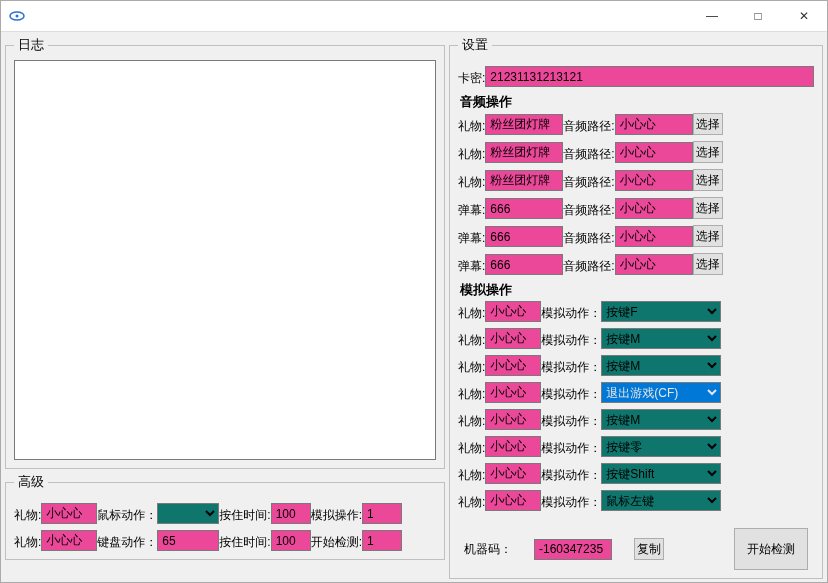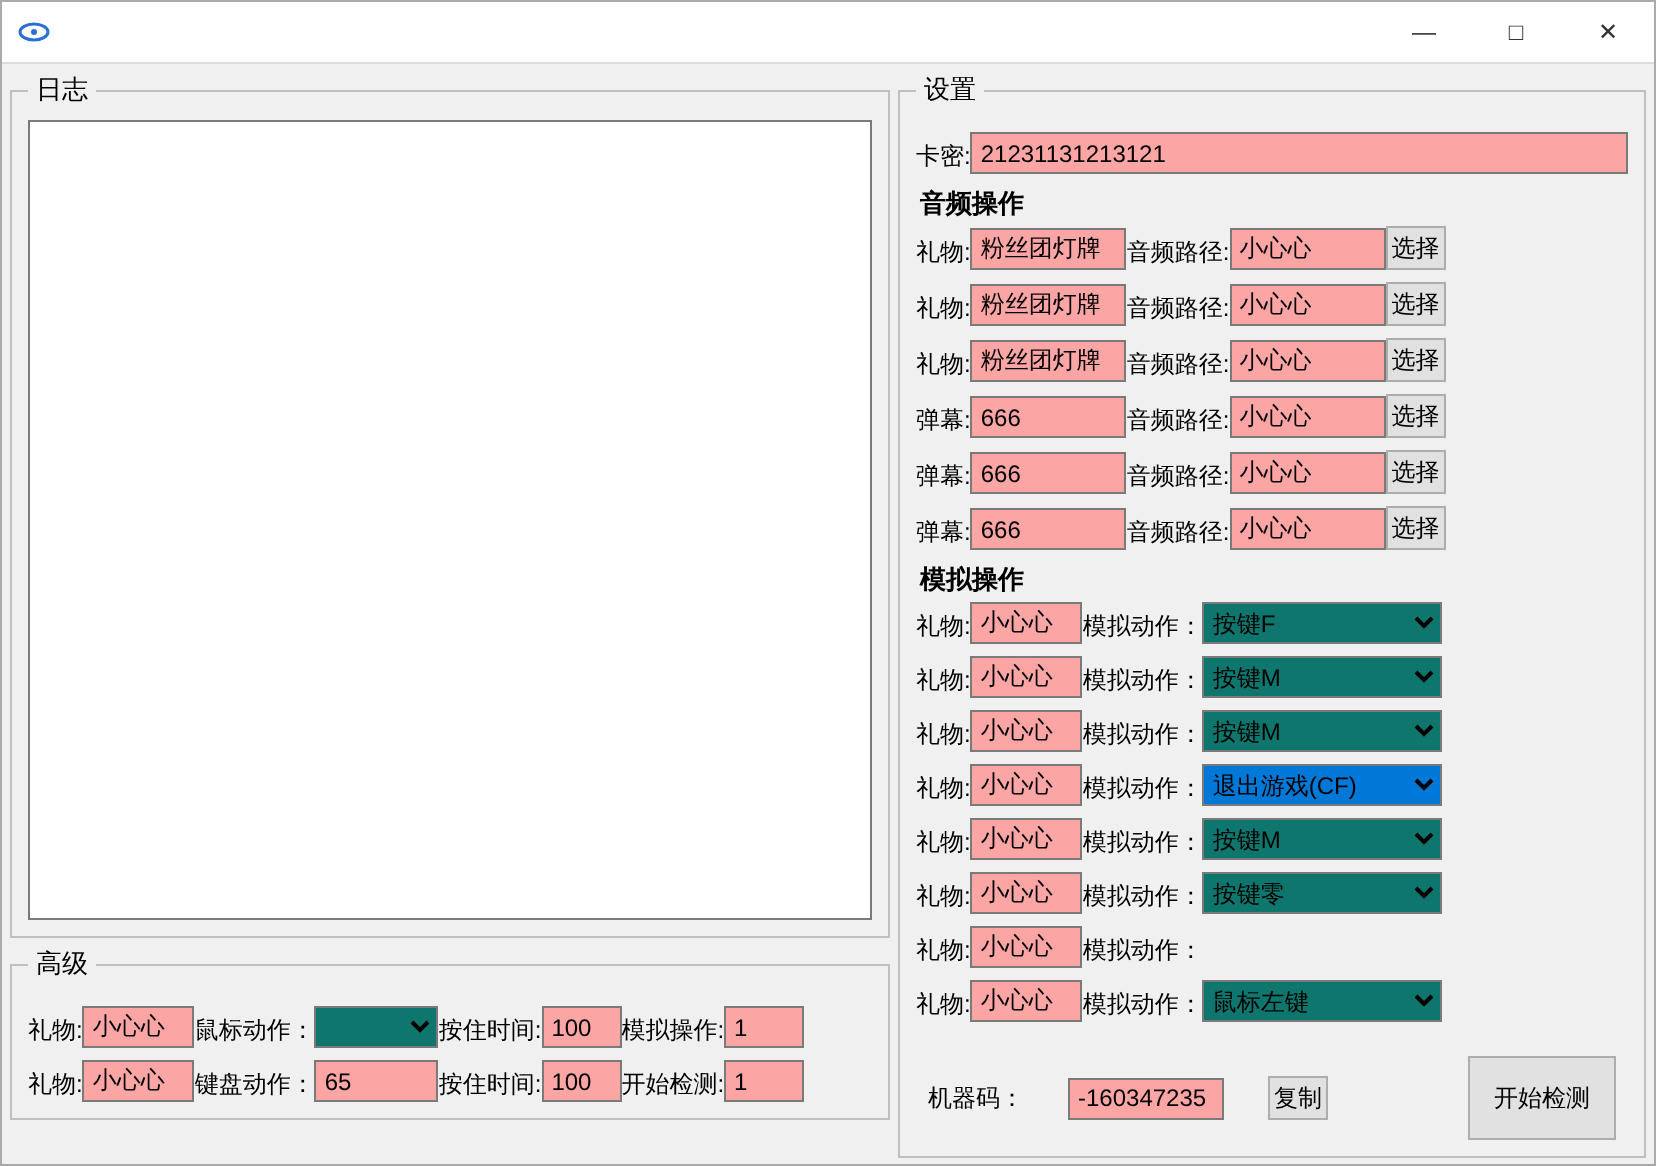--- a/index.html
+++ b/index.html
@@ -9,23 +9,23 @@
 .titlebar .btn{width:46px;height:30px;display:flex;align-items:center;justify-content:center;font-family:Arial;color:#333}
 .body{display:flex;padding:4px;gap:4px;height:calc(100% - 30px);box-sizing:border-box}
 .col-left{width:440px;display:flex;flex-direction:column;gap:4px}
 .col-right{flex:1;display:flex;flex-direction:column;gap:4px}
 fieldset{border:1px solid #c0c0c0;margin:0;padding:6px 8px 8px 8px;box-sizing:border-box}
 legend{padding:0 4px;font-size:13px}
 .log-box{width:100%;height:400px;border:1px solid #7a7a7a;background:#fff;box-sizing:border-box}
 .row{display:flex;align-items:flex-end;gap:0;margin-top:6px}
 .row:first-child{margin-top:0}
 .lbl{white-space:nowrap}
-input[type=text]{border:1px solid #7a7a7a;padding:2px 4px;font-size:12px;font-family:inherit;box-sizing:border-box;height:21px;background:#fca5a5}
+input[type=text]{border:1px solid #7a7a7a;padding:2px 4px;font-size:12px;font-family:inherit;box-sizing:border-box;height:21px;background:#ec4899}
 select{border:1px solid #7a7a7a;font-size:12px;font-family:inherit;height:21px;background:#0f766e;box-sizing:border-box}
-select.sel-hl{background:#0078d7;color:#000000}
+select.sel-hl{background:#0078d7;color:#e5e5e5}
 button{border:1px solid #adadad;background:#e1e1e1;font-size:12px;font-family:inherit;padding:2px 10px;height:24px;cursor:pointer}
 .sel-btn{padding:2px 2px;height:22px}
 .bottom-row{display:flex;align-items:center;gap:22px;margin-top:8px;padding:0 6px}
 .big-btn{padding:4px 12px;height:42px}
 .section-title{font-weight:bold;font-size:13px;margin:6px 0 2px 2px}
 .w40{width:40px}
 .w56{width:56px}
 .w62{width:62px}
 .w78{width:78px}
 .w120{width:120px}
@@ -169,20 +169,21 @@
             <div class="row">
               <span class="lbl">礼物:</span>
               <input type="text" class="w56" value="小心心" style="">
               <span class="lbl">模拟动作：</span>
               <select class="w120"><option>按键零</option></select>
             </div>
             <div class="row">
               <span class="lbl">礼物:</span>
               <input type="text" class="w56" value="小心心" style="">
               <span class="lbl">模拟动作：</span>
+              <select class="w120"><option>按键Shift</option></select>
             </div>
             <div class="row">
               <span class="lbl">礼物:</span>
               <input type="text" class="w56" value="小心心" style="">
               <span class="lbl">模拟动作：</span>
               <select class="w120"><option>鼠标左键</option></select>
             </div>
           </div>
 
         <div style="flex:1"></div>

